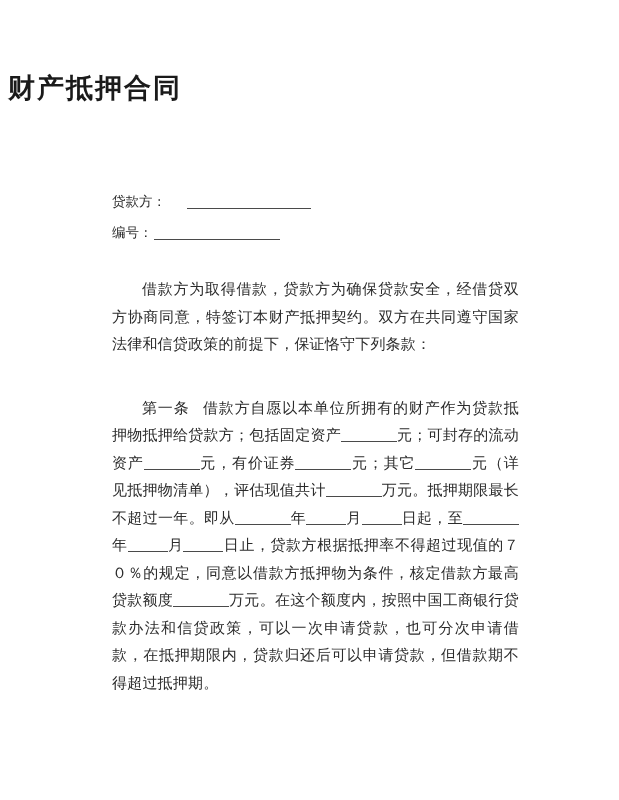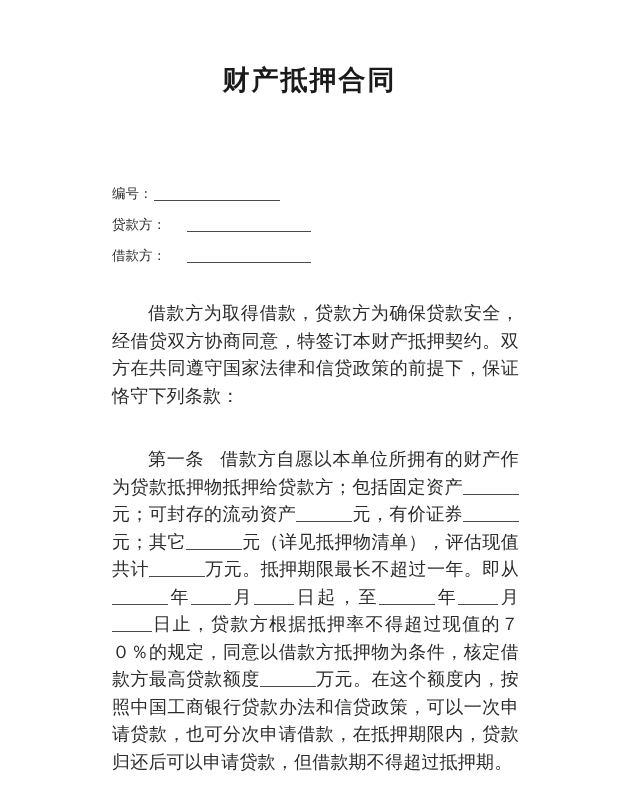--- a/index.html
+++ b/index.html
@@ -18,23 +18,23 @@
   .page {
     position: relative;
     width: 619px;
     height: 800px;
     background: #ffffff;
     box-sizing: border-box;
   }
 
   
   .doc-title {
-    margin: 0;
+    margin: 8px;
     padding-top: 62px;
-    text-align: center;
+    text-align: left;
     font-size: 27px;
     font-weight: bold;
     letter-spacing: 2px;
     color: #1a1a1a;
     font-family: "DejaVu Sans", "Liberation Sans", sans-serif;
   }
 
   
   .field-block {
     margin-top: 72px;
@@ -59,27 +59,28 @@
   .rule-no      { width: 126px; margin-left: 1px; }
   .rule-lender  { width: 124px; margin-left: 21px; }
   .rule-borrower{ width: 124px; margin-left: 21px; }
 
   
   .body-wrap {
     padding: 0 100px 0 112px;
     margin-top: 36px;
   }
   .para {
-    font-size: 18px;
+    font-size: 15px;
     line-height: 27.5px;
     text-align: justify;
     text-justify: inter-ideograph;
     margin: 0 0 27px 0;
     color: #2b2b2b;
     letter-spacing: 0.2px;
+    font-family: Liberation Serif, serif;
   }
   .para.indent { text-indent: 2em; }
   .para-gap-lg { margin-bottom: 36px; }
 
   .clause-head {
     margin-right: 0.9em;
   }
 
   
   .blank {
@@ -93,30 +94,26 @@
 </style>
 </head>
 <body>
 
 <div class="page">
 
   <h1 class="doc-title">财产抵押合同</h1>
 
   <div class="field-block">
     <div class="field-row">
-      <span class="field-label">编号：</span>
-      <span class="field-rule rule-no"></span>
-    </div>
-    <div class="field-row">
       <span class="field-label">贷款方：</span>
       <span class="field-rule rule-lender"></span>
     </div>
     <div class="field-row">
-      <span class="field-label">借款方：</span>
-      <span class="field-rule rule-borrower"></span>
+      <span class="field-label">编号：</span>
+      <span class="field-rule rule-no"></span>
     </div>
   </div>
 
   <div class="body-wrap">
 
     <p class="para indent para-gap-lg">借款方为取得借款，贷款方为确保贷款安全，经借贷双方协商同意，特签订本财产抵押契约。双方在共同遵守国家法律和信贷政策的前提下，保证恪守下列条款：</p>
 
     <p class="para indent para-gap-lg">
       <span class="clause-head">第一条</span><span class="clause-body"><span>借款方自愿以本单位所拥有的财产作为贷款抵押物抵押给贷款方；包括固定资产</span><span class="blank blank-lg"></span><span>元；可封存的流动资产</span><span class="blank blank-lg"></span><span>元，有价证券</span><span class="blank blank-lg"></span><span>元；其它</span><span class="blank blank-lg"></span><span>元（详见抵押物清单），评估现值共计</span><span class="blank blank-lg"></span><span>万元。抵押期限最长不超过一年。即从</span><span class="blank blank-lg"></span><span>年</span><span class="blank blank-md"></span><span>月</span><span class="blank blank-md"></span><span>日起，至</span><span class="blank blank-lg"></span><span>年</span><span class="blank blank-md"></span><span>月</span><span class="blank blank-md"></span><span>日止，贷款方根据抵押率不得超过现值的７０％的规定，同意以借款方抵押物为条件，核定借款方最高贷款额度</span><span class="blank blank-lg"></span><span>万元。在这个额度内，按照中国工商银行贷款办法和信贷政策，可以一次申请贷款，也可分次申请借款，在抵押期限内，贷款归还后可以申请贷款，但借款期不得超过抵押期。</span></span>
     </p>

